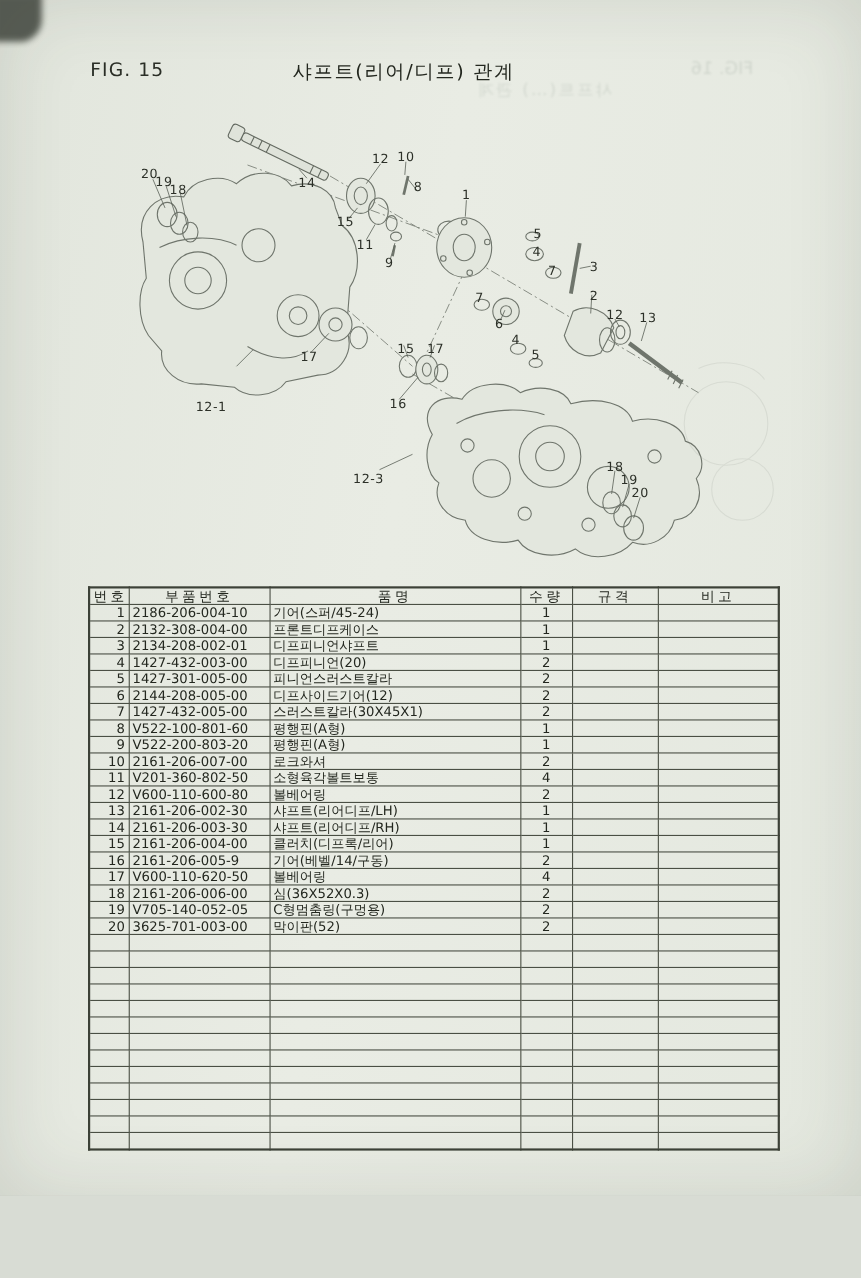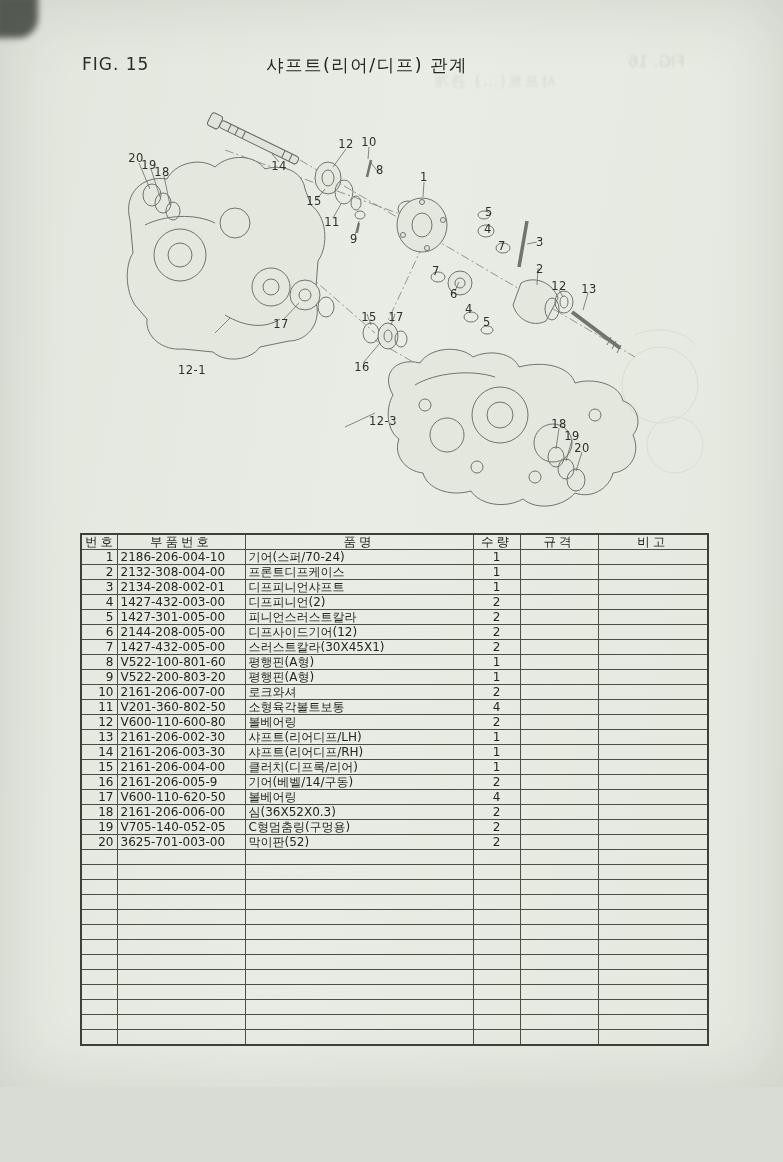--- a/index.html
+++ b/index.html
@@ -236,21 +236,21 @@
         <span class="callout" style="left: 379px; top: 189px;">6</span>
         <span class="callout" style="left: 484px; top: 181px;">12</span>
         <span class="callout" style="left: 514px; top: 184px;">13</span>
         <span class="callout" style="left: 394px; top: 204px;">4</span>
         <span class="callout" style="left: 412px; top: 217px;">5</span>
         <span class="callout" style="left: 206px; top: 219px;">17</span>
         <span class="callout" style="left: 117px; top: 232px; margin-top: 33px;">12-1</span>
         <span class="callout" style="left: 294px; top: 212px;">15</span>
         <span class="callout" style="left: 321px; top: 212px;">17</span>
         <span class="callout" style="left: 287px; top: 262px;">16</span>
-        <span class="callout" style="left: 260px; top: 316px; margin-left: 48px;">12-3</span>
+        <span class="callout" style="left: 260px; top: 330px;">12-3</span>
         <span class="callout" style="left: 484px; top: 319px;">18</span>
         <span class="callout" style="left: 497px; top: 331px;">19</span>
         <span class="callout" style="left: 507px; top: 343px;">20</span>
       </div>
   </div>
 
   <table class="parts">
     <colgroup>
       <col style="width:36px">
         <col style="width:128px">
@@ -266,21 +266,21 @@
           <th class="c2">품명</th>
           <th class="c3">수량</th>
           <th class="c4">규격</th>
           <th class="c5">비고</th>
         </tr>
     </thead>
     <tbody>
         <tr>
           <td class="c0">1</td>
           <td class="c1">2186-206-004-10</td>
-          <td class="c2">기어(스퍼/70-24)</td>
+          <td class="c2">기어(스퍼/45-24)</td>
           <td class="c3">1</td>
           <td class="c4"></td>
           <td class="c5"></td>
         </tr>
         <tr>
           <td class="c0">2</td>
           <td class="c1">2132-308-004-00</td>
           <td class="c2">프론트디프케이스</td>
           <td class="c3">1</td>
           <td class="c4"></td>
@@ -290,21 +290,21 @@
           <td class="c0">3</td>
           <td class="c1">2134-208-002-01</td>
           <td class="c2">디프피니언샤프트</td>
           <td class="c3">1</td>
           <td class="c4"></td>
           <td class="c5"></td>
         </tr>
         <tr>
           <td class="c0">4</td>
           <td class="c1">1427-432-003-00</td>
-          <td class="c2">디프피니언(2)</td>
+          <td class="c2">디프피니언(20)</td>
           <td class="c3">2</td>
           <td class="c4"></td>
           <td class="c5"></td>
         </tr>
         <tr>
           <td class="c0">5</td>
           <td class="c1">1427-301-005-00</td>
           <td class="c2">피니언스러스트칼라</td>
           <td class="c3">2</td>
           <td class="c4"></td>

